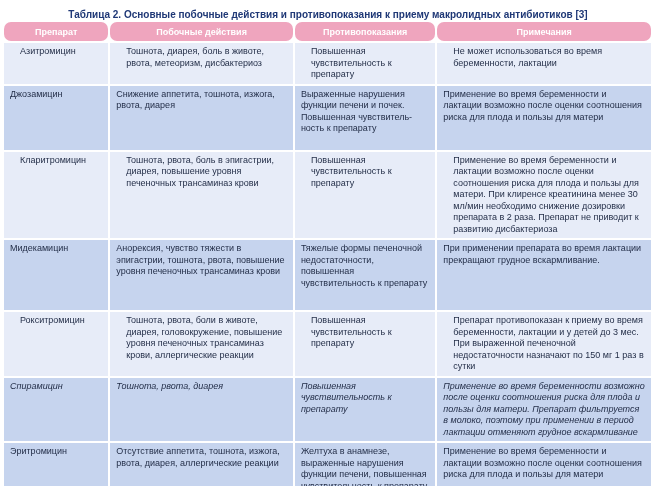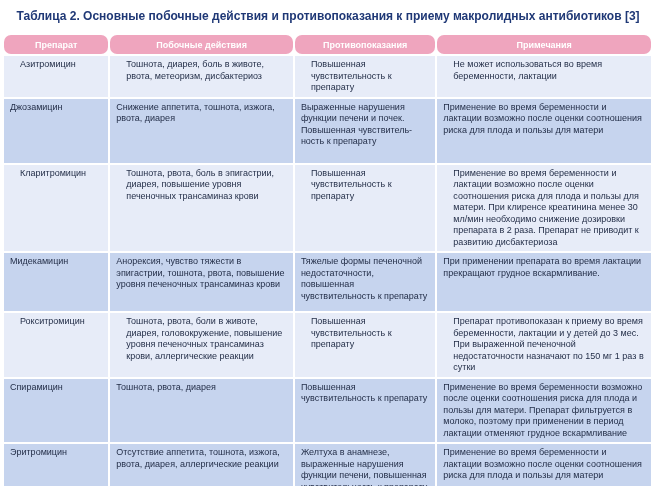--- a/index.html
+++ b/index.html
@@ -17,24 +17,23 @@
     width:656px;height:486px;
     background:var(--page_bg);
     font-family:"Liberation Sans","DejaVu Sans",sans-serif;
     color:var(--text_color);
     overflow:hidden;
   }
   .page{width:656px;height:486px;position:relative;}
   .title{
     padding-top:9px;
     text-align:center;
-    font-size:12px;
+    font-size:10px;
     font-weight:bold;
     color:var(--title_color);
-    margin-bottom:10px;
   }
   table.main{
     border-collapse:separate;
     border-spacing:2px;
     width:651px;
     margin-left:2px;
     table-layout:fixed;
   }
   th{
     background:var(--header_bg);
@@ -50,21 +49,21 @@
   td{
     font-size:9px;
     line-height:11.5px;
     vertical-align:top;
     padding:3px 6px 3px 6px;
     word-wrap:break-word;
   }
   tr.row-light td{background:var(--row_light);padding-left:16px;}
   tr.row-blue td{background:var(--row_blue);}
   tr.h1{height:39px;} tr.h2{height:64px;} tr.h3{height:84px;margin-top:12px;}
-  tr.h4{height:58px;} tr.h5{height:62px;} tr.h6{height:60px;}
+  tr.h4{height:70px;} tr.h5{height:62px;} tr.h6{height:60px;font-style:italic;}
   tr.h7{height:52px;padding-left:12px;}
 </style>
 </head>
 <body>
 
 <div class="page">
   <div class="title">Таблица 2. Основные побочные действия и противопоказания  к приему макролидных антибиотиков [3]</div>
 
   <table class="main">
     <colgroup>

